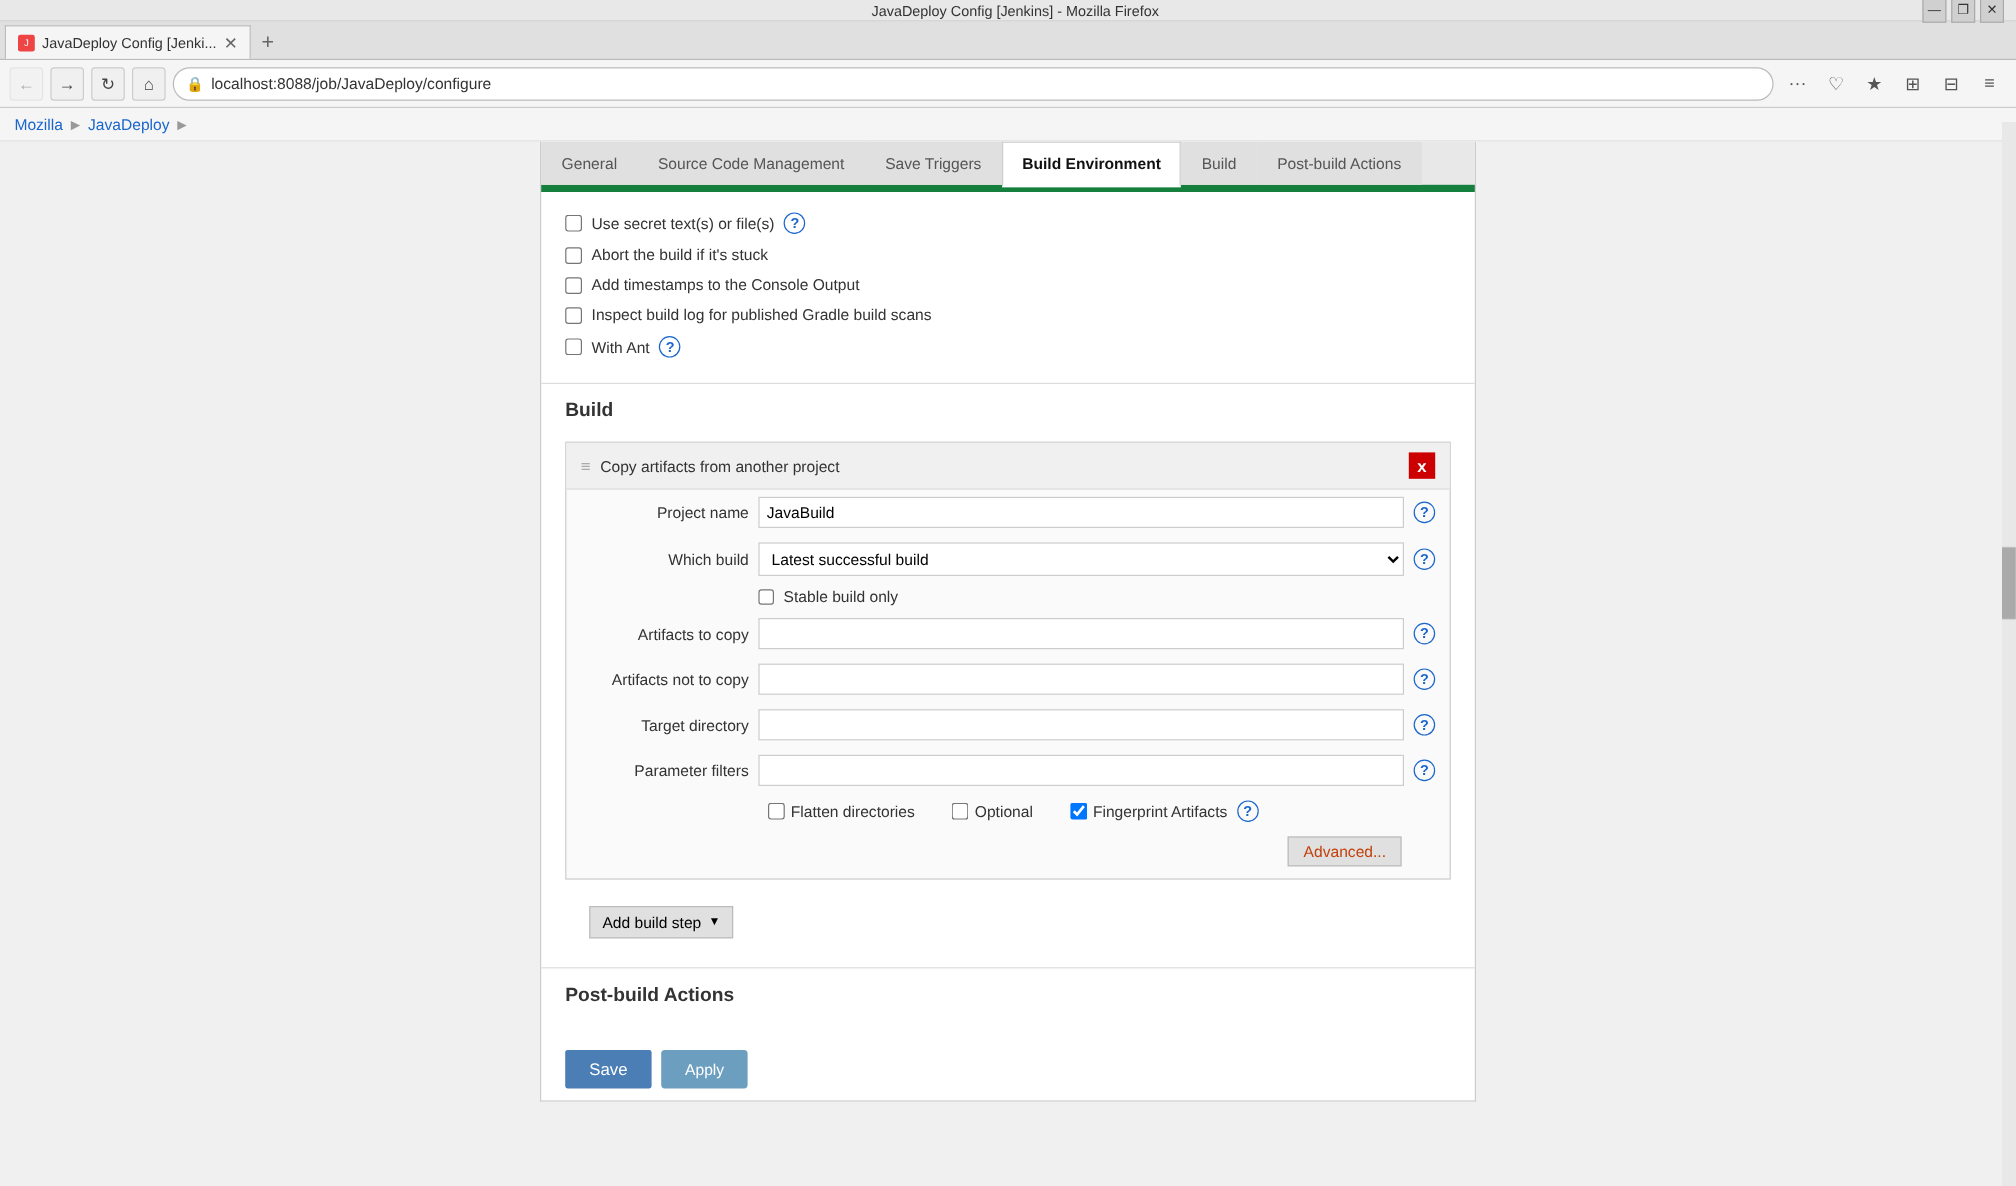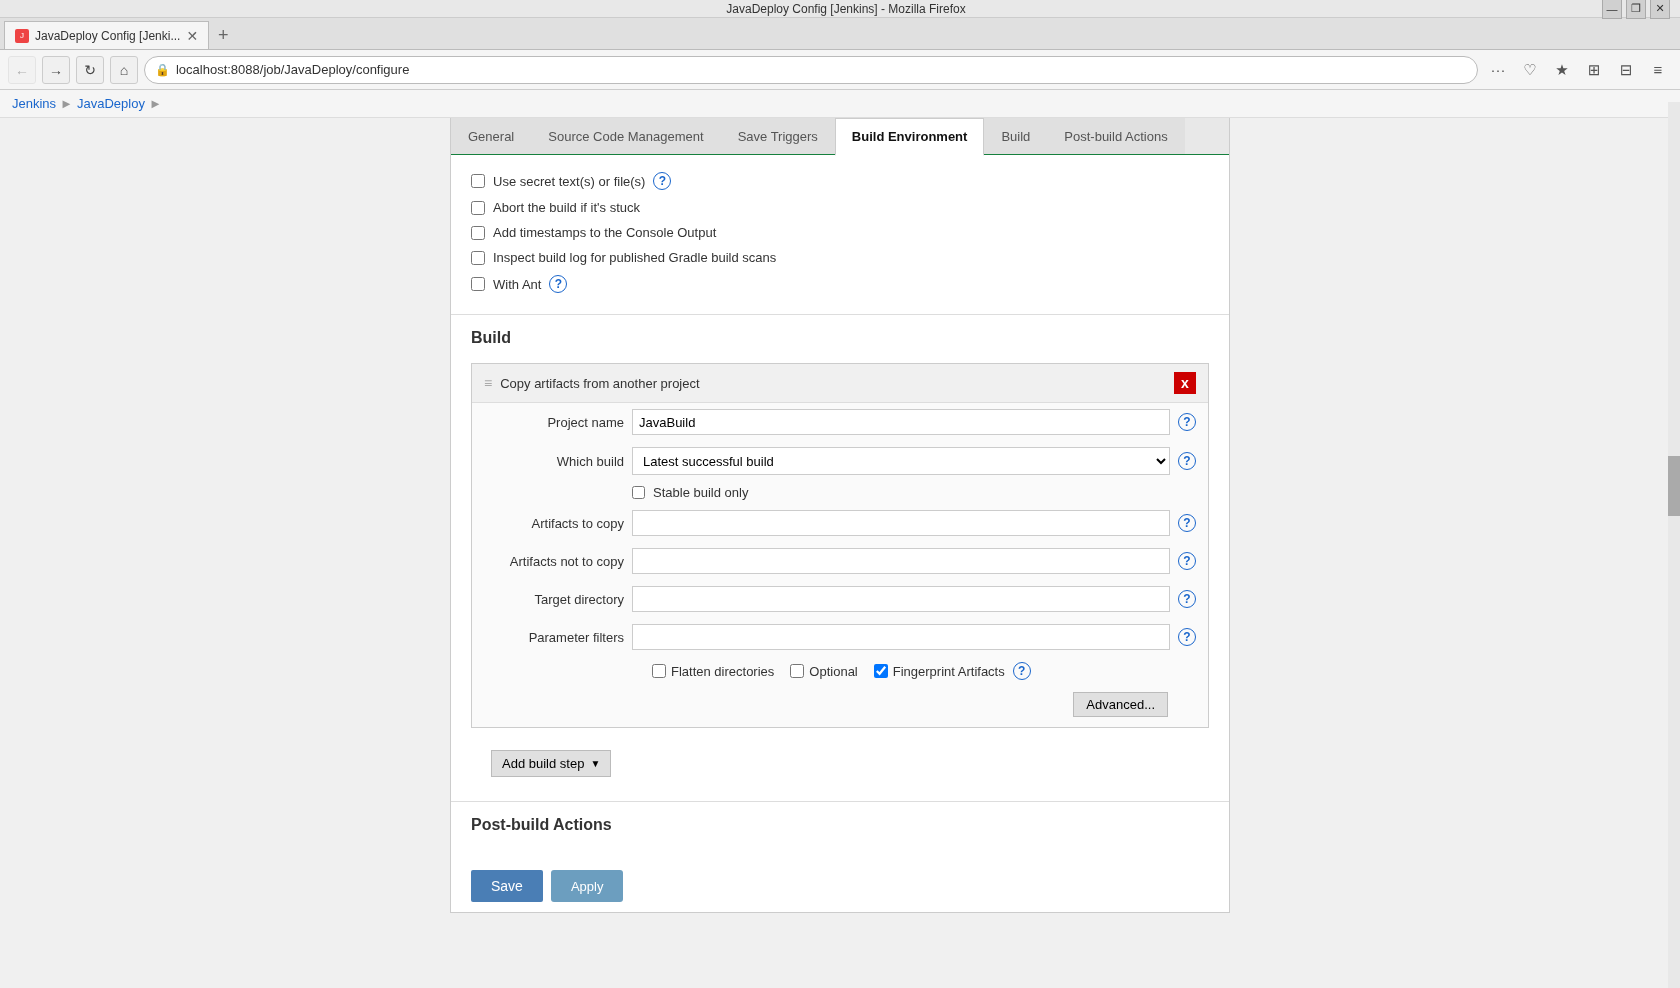--- a/index.html
+++ b/index.html
@@ -179,21 +179,21 @@
       width: 780px;
       margin: 0 auto;
       border: 1px solid #ccc;
       border-top: none;
     }
 
     
     .config-tabs {
       display: flex;
       background: #e8e8e8;
-      border-bottom: 1px solid #15803d;
+      border-bottom: 6px solid #15803d;
     }
     .config-tab {
       padding: 10px 16px;
       font-size: 13px;
       cursor: pointer;
       color: #555;
       border: 1px solid transparent;
       border-bottom: none;
       background: #e0e0e0;
     }
@@ -357,21 +357,21 @@
       display: flex;
       justify-content: flex-end;
       padding: 6px 40px 10px 0;
     }
     .advanced-btn {
       background: #e0e0e0;
       border: 1px solid #bbb;
       padding: 4px 12px;
       font-size: 13px;
       cursor: pointer;
-      color: #000000;
+      color: #c2410c;
     }
 
     
     .add-step-row {
       padding: 10px 20px;
     }
     .dropdown-btn {
       background: #e0e0e0;
       border: 1px solid #bbb;
       padding: 5px 10px;
@@ -476,21 +476,21 @@
     <div class="nav-icon-btn">···</div>
     <div class="nav-icon-btn">♡</div>
     <div class="nav-icon-btn">★</div>
     <div class="nav-icon-btn">⊞</div>
     <div class="nav-icon-btn">⊟</div>
     <div class="nav-icon-btn">≡</div>
   </div>
 </div>
 
 <div class="breadcrumb">
-  <a href="#">Jenkins</a>
+  <a href="#">Mozilla</a>
   <span class="sep">►</span>
   <a href="#">JavaDeploy</a>
   <span class="sep">►</span>
 </div>
 
 <div class="content-area">
   <div class="config-panel">
 
     <div class="config-tabs">
       <div class="config-tab">
@@ -596,21 +596,21 @@
         </div>
 
         <div class="form-row">
           <label class="form-label">Parameter filters</label>
           <input type="text" class="form-control" value="" style="">
           <div class="help-icon">?</div>
         </div>
 
         <div style="display:flex;align-items:center;padding:6px 12px;gap:8px;">
           <div style="width:148px;"></div>
-          <div class="options-row" style="padding:0;gap:16px;margin-left:12px;">
+          <div class="options-row" style="padding:0;gap:31px;">
             <div class="option-item">
               <input type="checkbox" id="flatten" style="">
               <label for="flatten">Flatten directories</label>
             </div>
             <div class="option-item">
               <input type="checkbox" id="optional" style="">
               <label for="optional">Optional</label>
             </div>
             <div class="option-item">
               <input type="checkbox" id="fingerprint" checked="" style="">

